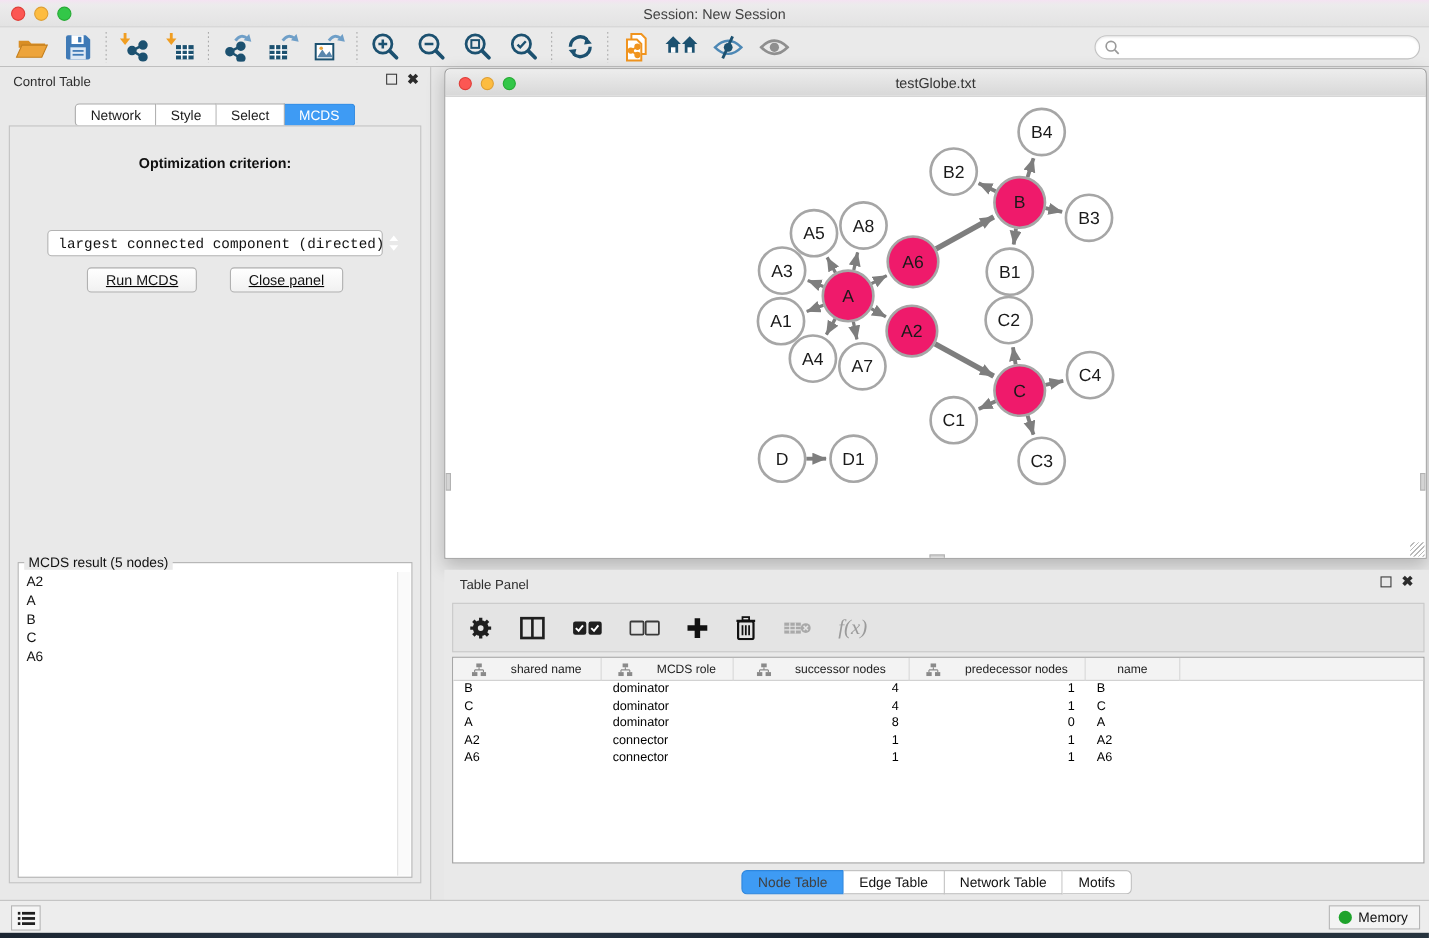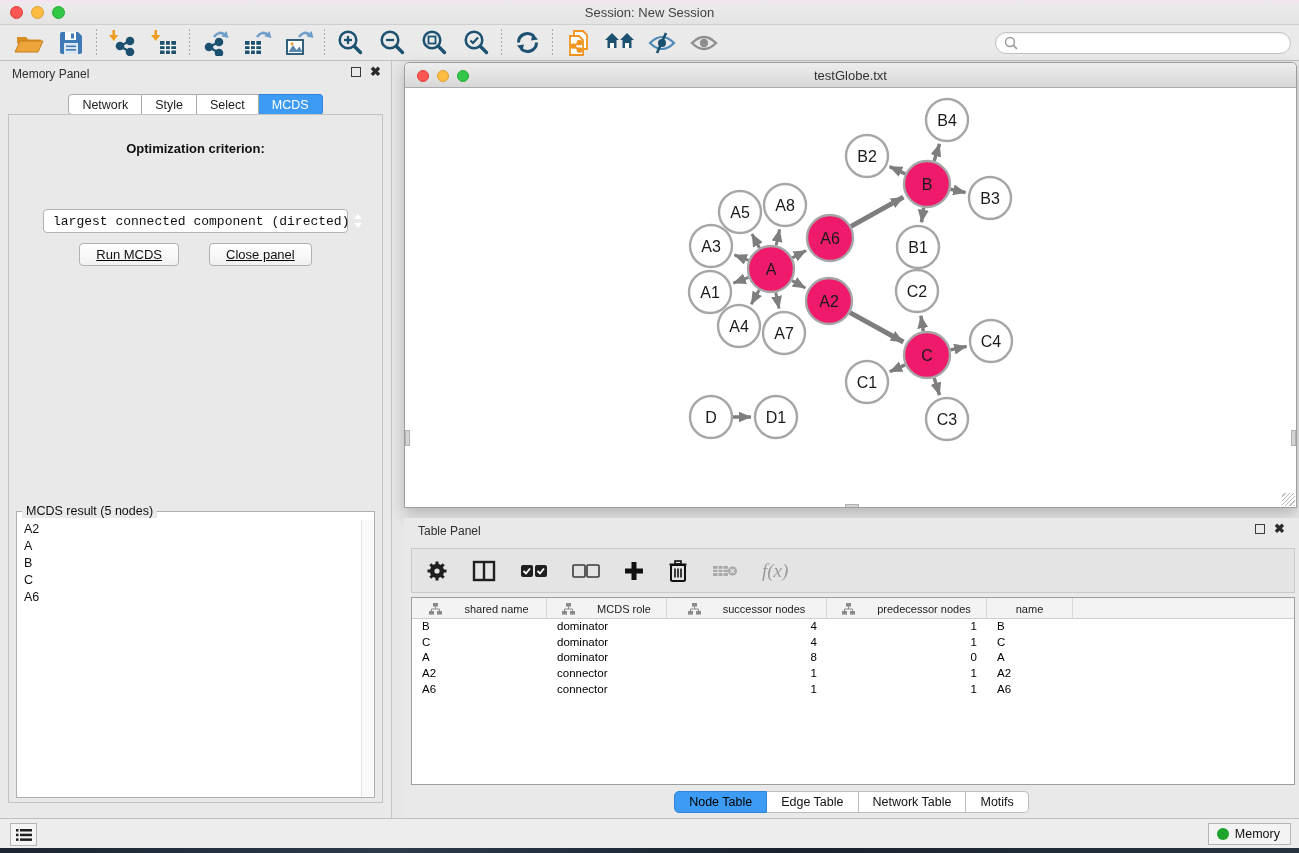--- a/index.html
+++ b/index.html
@@ -111,21 +111,21 @@
   .th { display:flex; align-items:center; justify-content:center; gap:22px;
     font-size:11px; color:#222; border-right:1px solid #d8d8d8; height:21px; }
   .trow { display:flex; height:15.7px; }
   .td { font-size:11.5px; color:#000; padding:1px 10px 0 10px; white-space:nowrap; overflow:hidden; }
 
   .tp-tabs { position:absolute; left:0; right:0; bottom:5px; display:flex; justify-content:center; }
   .tp-tab { height:22px; padding:3px 14px; font-size:12.5px; color:#111; background:#fff;
     border:1px solid #bdbdbd; border-left:none; line-height:15px; }
   .tp-tab:first-child { border-left:1px solid #bdbdbd; border-radius:5px 0 0 5px; }
   .tp-tab:last-child { border-radius:0 5px 5px 0; }
-  .tp-tab.active { background:#3e9bf4; border-color:#2e86dd; color:#000000; }
+  .tp-tab.active { background:#3e9bf4; border-color:#2e86dd; color:#404040; }
 
   
   .statusbar { position:absolute; left:0; top:818px; width:1299px; height:30px;
     background:#ededed; border-top:1px solid #c0c0c0; }
   .list-btn { position:absolute; left:10px; top:4px; width:27px; height:23px;
     background:#f5f5f5; border:1px solid #b5b5b5; display:flex; align-items:center; justify-content:center; }
   .memory-btn { position:absolute; right:8px; top:4px; height:22px; padding:2px 10px 2px 8px;
     background:#f3f3f3; border:1px solid #b5b5b5; display:flex; align-items:center; gap:6px;
     font-size:12.5px; color:#111; }
   .memdot { width:12px; height:12px; border-radius:50%; background:#1ea32b; }
@@ -304,21 +304,21 @@
       <line x1="9.4" y1="9.4" x2="13" y2="13" stroke="#9a9a9a" stroke-width="1.6"></line>
     </svg>
     <input type="text" placeholder="" style="">
   </div>
 </div>
 
 <div class="workspace">
 
   <div class="control-panel">
     <div class="panel-header">
-      <span class="ptitle">Memory Panel</span>
+      <span class="ptitle">Control Table</span>
       <span class="panel-ctrls">
         <span class="float-ico"></span>
         <span class="close-ico">✖</span>
       </span>
     </div>
     <div class="cp-tabs">
       <div class="cp-tab">Network</div>
       <div class="cp-tab">Style</div>
       <div class="cp-tab">Select</div>
       <div class="cp-tab active">MCDS</div>

